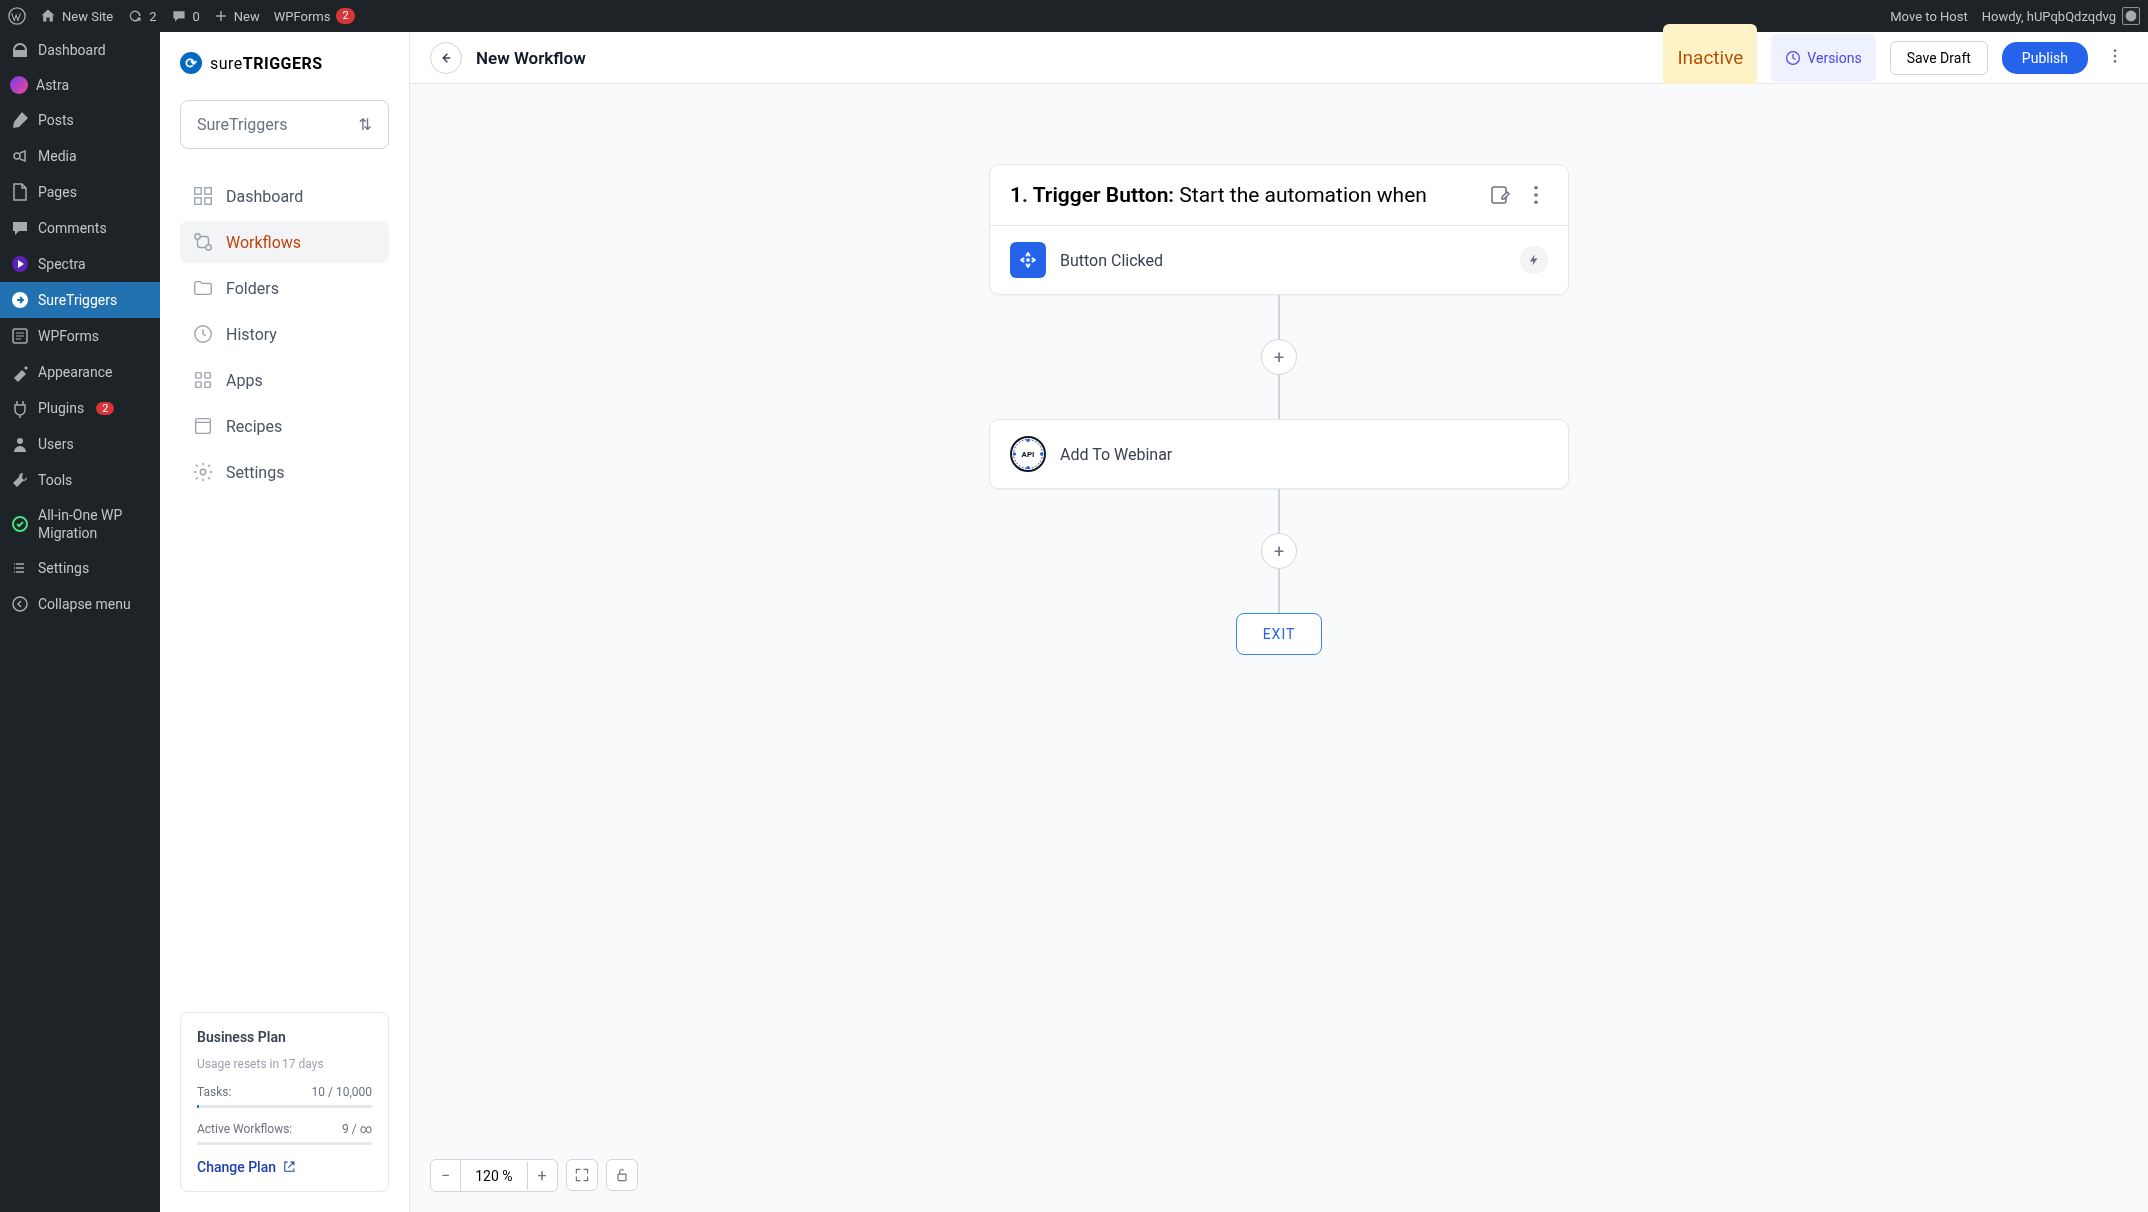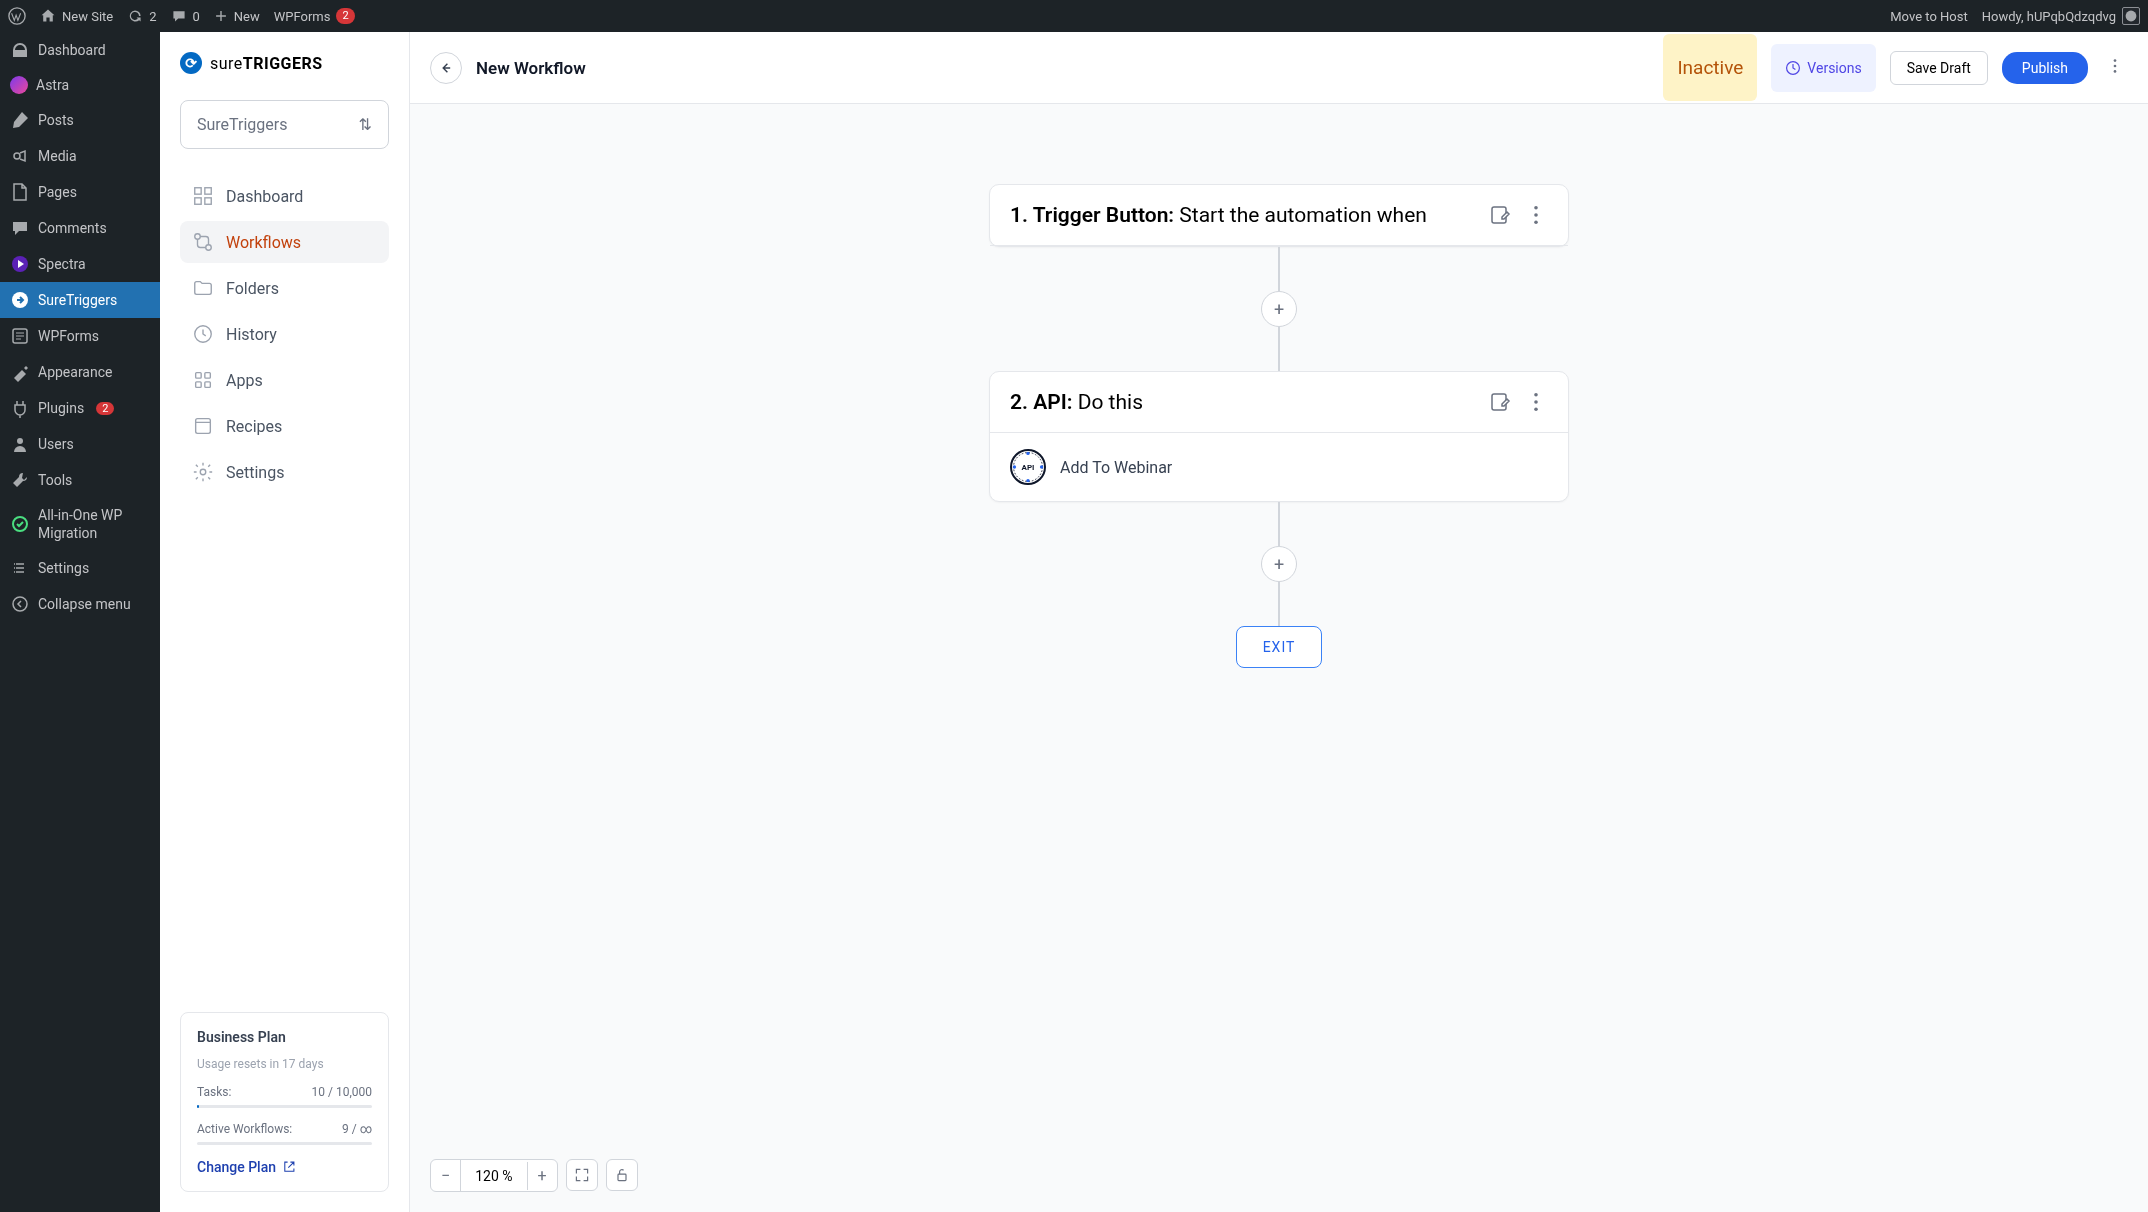--- a/index.html
+++ b/index.html
@@ -28,21 +28,21 @@
 .st-nav-item.active{background:#f3f4f6;color:#c2410c}
 .st-nav-item svg{width:22px;height:22px;stroke:#9ca3af;fill:none;stroke-width:1.5}
 .st-plan-card{margin-top:auto;border:1px solid #e5e7eb;border-radius:8px;padding:16px}
 .st-plan-title{font-size:14px;font-weight:600;color:#374151;margin-bottom:12px}
 .st-plan-sub{font-size:12px;color:#9ca3af;margin-bottom:14px}
 .st-plan-row{display:flex;justify-content:space-between;font-size:12px;color:#6b7280;margin-bottom:6px}
 .st-plan-bar{height:3px;background:#e5e7eb;border-radius:2px;margin-bottom:14px;position:relative}
 .st-plan-bar-fill{position:absolute;left:0;top:0;height:100%;background:#0369c3;border-radius:2px}
 .st-change-plan{color:#1e40af;font-size:14px;font-weight:500;cursor:pointer;display:flex;align-items:center;gap:6px}
 .canvas-area{flex:1;display:flex;flex-direction:column;background:#fff;position:relative}
-.canvas-topbar{height:72px;border-bottom:1px solid #e5e7eb;display:flex;align-items:center;padding:0 20px;gap:14px}
+.canvas-topbar{height:52px;border-bottom:1px solid #e5e7eb;display:flex;align-items:center;padding:0 20px;gap:14px}
 .back-btn{width:32px;height:32px;border:1px solid #d1d5db;border-radius:50%;display:flex;align-items:center;justify-content:center;cursor:pointer}
 .workflow-title{font-size:17px;font-weight:600;color:#111827;flex:1}
 .status-badge{background:#fef3c7;color:#b45309;padding:22px 14px;border-radius:6px;font-size:19px}
 .versions-btn{background:#eef2ff;color:#4f46e5;padding:16px 14px;border-radius:6px;font-size:14px;display:flex;align-items:center;gap:6px;cursor:pointer}
 .draft-btn{border:1px solid #d1d5db;padding:8px 16px;border-radius:6px;font-size:14px;cursor:pointer;background:#fff}
 .publish-btn{background:#2563eb;color:#fff;padding:8px 20px;border-radius:15px;font-size:14px;cursor:pointer}
 .more-btn{cursor:pointer;padding:4px}
 .canvas-content{flex:1;background:#f9fafb;position:relative;overflow:auto;display:flex;flex-direction:column;align-items:center;padding:80px 20px}
 .workflow-card{background:#fff;border:1px solid #e5e7eb;border-radius:10px;width:580px;box-shadow:0 1px 2px rgba(0,0,0,0.04)}
 .card-header{padding:18px 20px;display:flex;align-items:center;gap:12px;border-bottom:1px solid #e5e7eb}
@@ -351,41 +351,43 @@
           <svg class="card-header-icon" viewBox="0 0 24 24" fill="none" stroke="currentColor" stroke-width="1.5">
               <rect x="4" y="4" width="14" height="16" rx="2"></rect>
               <path d="M14 14l5-5 2 2-5 5h-2z" fill="#fff"></path>
             </svg>
           <svg class="card-header-icon" viewBox="0 0 20 20" fill="#6b7280">
               <circle cx="10" cy="4" r="1.5"></circle>
               <circle cx="10" cy="10" r="1.5"></circle>
               <circle cx="10" cy="16" r="1.5"></circle>
             </svg>
         </div>
+        <div class="card-body">
+          <div class="app-icon app-icon-blue">
+              <svg width="22" height="22" viewBox="0 0 24 24" fill="#fff">
+                <circle cx="12" cy="12" r="2"></circle>
+                <path d="M12 4l-2 4M12 4l2 4M4 12l4-2M4 12l4 2M20 12l-4-2M20 12l-4 2M12 20l-2-4M12 20l2-4" stroke="#fff" stroke-width="2"></path>
+              </svg>
+            </div>
+          <div class="card-body-text">Button Clicked</div>
+          <div class="bolt-btn">
+              <svg width="14" height="14" viewBox="0 0 20 20" fill="#6b7280">
+                <path d="M11 2L4 12h5l-1 6 7-10h-5z"></path>
+              </svg>
+            </div>
+        </div>
       </div>
 
       <div class="connector"></div>
       <div class="add-btn">
           <span>+</span>
         </div>
       <div class="connector"></div>
 
       <div class="workflow-card">
-        <div class="card-header">
-          <div class="card-header-text"><b>2. API:</b><span> Do this</span></div>
-          <svg class="card-header-icon" viewBox="0 0 24 24" fill="none" stroke="currentColor" stroke-width="1.5">
-              <rect x="4" y="4" width="14" height="16" rx="2"></rect>
-              <path d="M14 14l5-5 2 2-5 5h-2z" fill="#fff"></path>
-            </svg>
-          <svg class="card-header-icon" viewBox="0 0 20 20" fill="#6b7280">
-              <circle cx="10" cy="4" r="1.5"></circle>
-              <circle cx="10" cy="10" r="1.5"></circle>
-              <circle cx="10" cy="16" r="1.5"></circle>
-            </svg>
-        </div>
         <div class="card-body">
           <div class="app-icon app-icon-api">
               <svg width="34" height="34" viewBox="0 0 40 40" style="position:absolute">
                 <circle cx="20" cy="20" r="17" fill="none" stroke="#0f172a" stroke-width="1" stroke-dasharray="2 2"></circle>
                 <circle cx="20" cy="4" r="2" fill="#2563eb"></circle>
                 <circle cx="36" cy="20" r="2" fill="#2563eb"></circle>
                 <circle cx="20" cy="36" r="2" fill="#2563eb"></circle>
                 <circle cx="4" cy="20" r="2" fill="#2563eb"></circle>
               </svg>
             </div>

